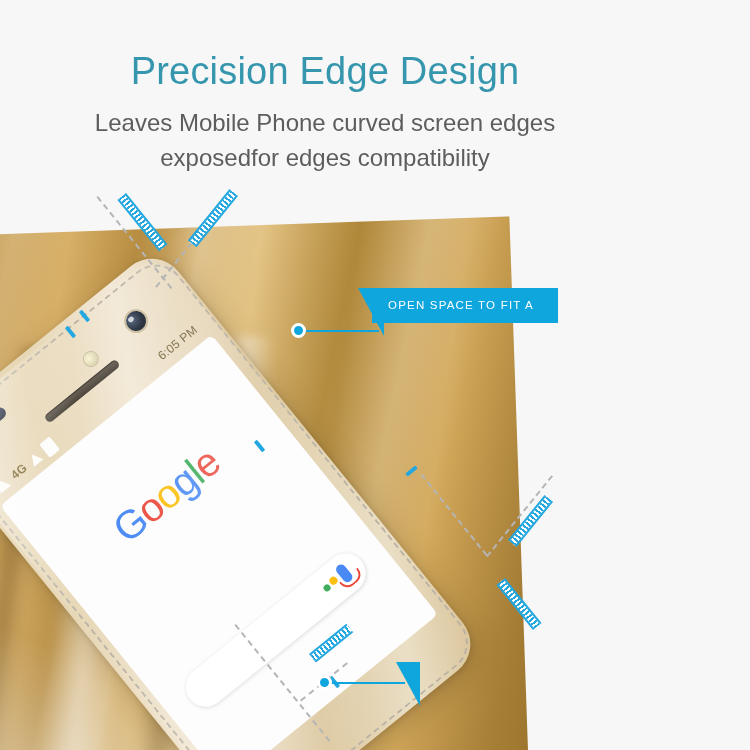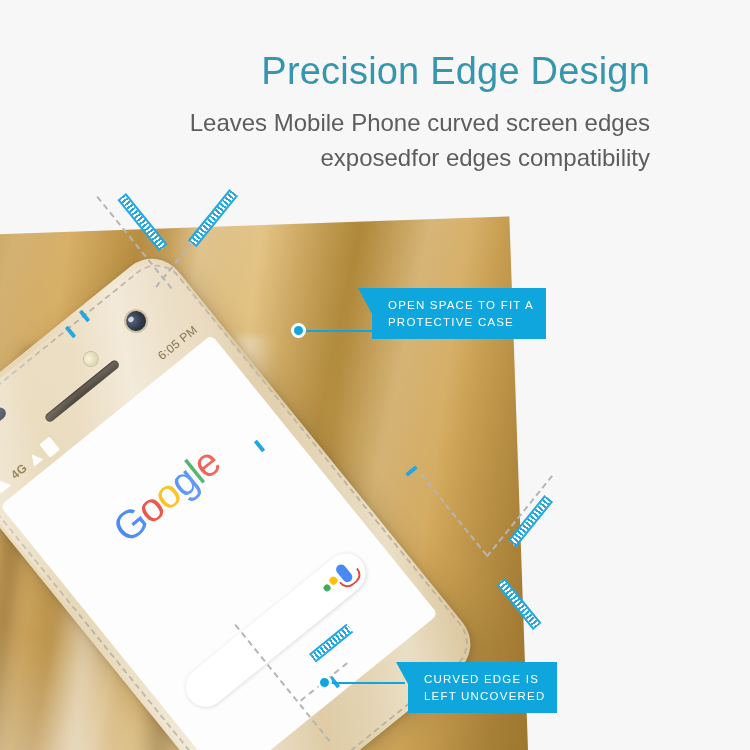--- a/index.html
+++ b/index.html
@@ -5,21 +5,21 @@
   html,body{margin:0;padding:0;}
   body{
     width:750px;height:750px;overflow:hidden;
     background:#f7f7f7;
     font-family:"Liberation Sans", sans-serif;
     position:relative;
   }
   #stage{position:absolute;inset:0;width:750px;height:750px;overflow:hidden;background:#f7f7f7;}
 
   
-  .hdr{position:absolute;left:0;top:0;width:650px;text-align:right;z-index:40;}
+  .hdr{position:absolute;left:0;top:0;width:650px;text-align:center;z-index:40;}
   .title{
     font-size:38px;letter-spacing:.2px;color:#3596ad;
     margin-top:52px;line-height:1.05;font-weight:400;
   }
   .sub{
     font-size:24px;color:#5d5d5d;line-height:1.45;margin-top:14px;font-weight:400;
   }
   .sub span{display:block;}
 
   
@@ -138,21 +138,21 @@
     border-top:2px solid #22a7e0;border-bottom:2px solid #22a7e0;
     box-sizing:border-box;
   }
   .edgemark{
     position:absolute;width:13px;height:4px;background:#22a7e0;border-radius:1px;transform-origin:50% 50%;
   }
 
   
   .callout{
     position:absolute;background:#0fa5dd;color:#fff;font-size:11.5px;letter-spacing:1.2px;
-    line-height:1.45;padding:9px 12px 9px 16px;z-index:30;font-weight:400;
+    line-height:1.45;padding:9px 24px 9px 16px;z-index:30;font-weight:400;
   }
   .callout span{display:block;white-space:nowrap;}
   .tail{position:absolute;width:0;height:0;z-index:29;}
   .dot{
     position:absolute;width:15px;height:15px;border-radius:50%;background:#0fa5dd;
     border:3px solid #ffffff;box-sizing:border-box;z-index:31;
   }
   .leader{position:absolute;height:2px;background:#0fa5dd;transform-origin:0 50%;z-index:28;}
 
   
@@ -247,25 +247,20 @@
     <div class="dashline" style="left:236px;top:624px;width:150px;transform:rotate(51deg);"></div>
     <div class="dashline" style="left:300px;top:700px;width:60px;transform:rotate(-39deg);"></div>
     <div class="ruler" style="left:309px;top:654px;width:48px;transform:rotate(-39deg);"></div>
   </div>
 
   <div class="leader" style="left:299px;top:330px;width:80px;"></div>
   <div class="dot" style="left:291px;top:323px;"></div>
   <div class="tail" style="left:358px;top:288px;border-top:0 solid transparent;border-bottom:48px solid transparent;border-right:26px solid #0fa5dd;"></div>
   <div class="callout" style="left:372px;top:288px;">
     <span>OPEN SPACE TO FIT A</span>
-    <span>PROTECTIVE CASE</span>
   </div>
 
   <div class="leader" style="left:325px;top:682px;width:80px;"></div>
   <div class="dot" style="left:317px;top:675px;"></div>
   <div class="tail" style="left:396px;top:662px;border-top:0 solid transparent;border-bottom:44px solid transparent;border-right:24px solid #0fa5dd;"></div>
-  <div class="callout" style="left:408px;top:662px;">
-    <span>CURVED EDGE IS</span>
-    <span>LEFT UNCOVERED</span>
-  </div>
 
 
 </div>
 
 </body></html>

